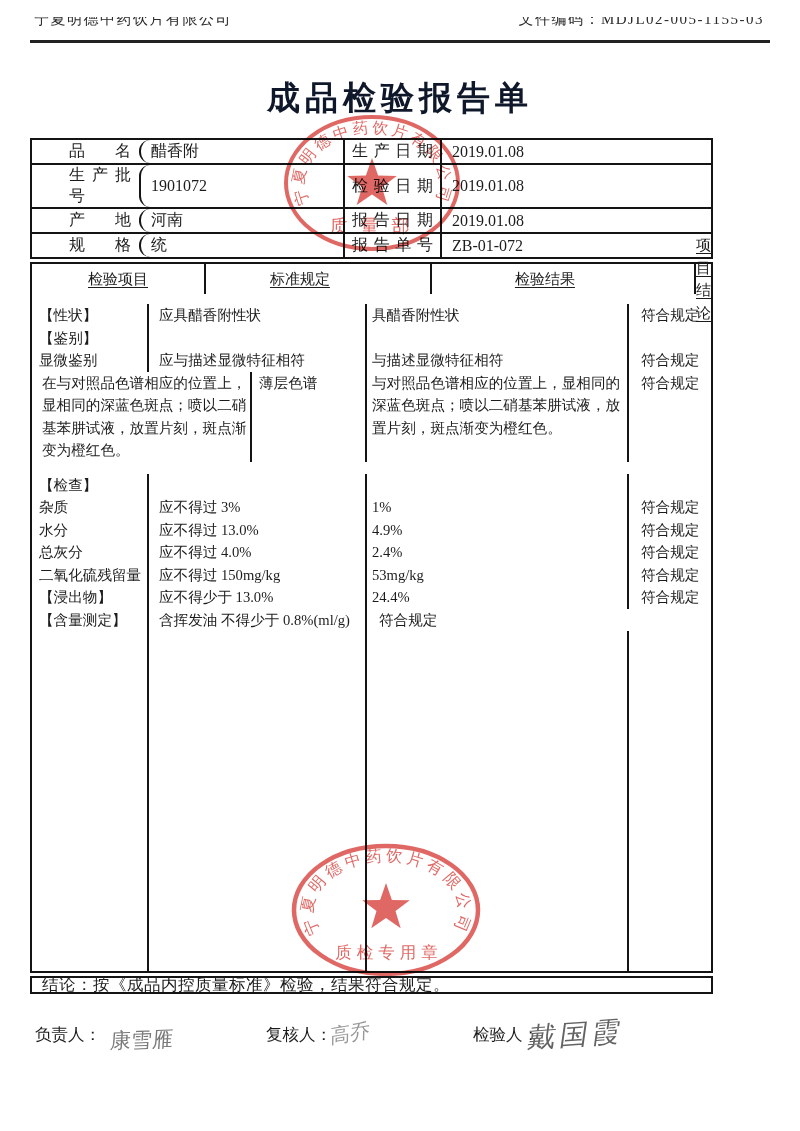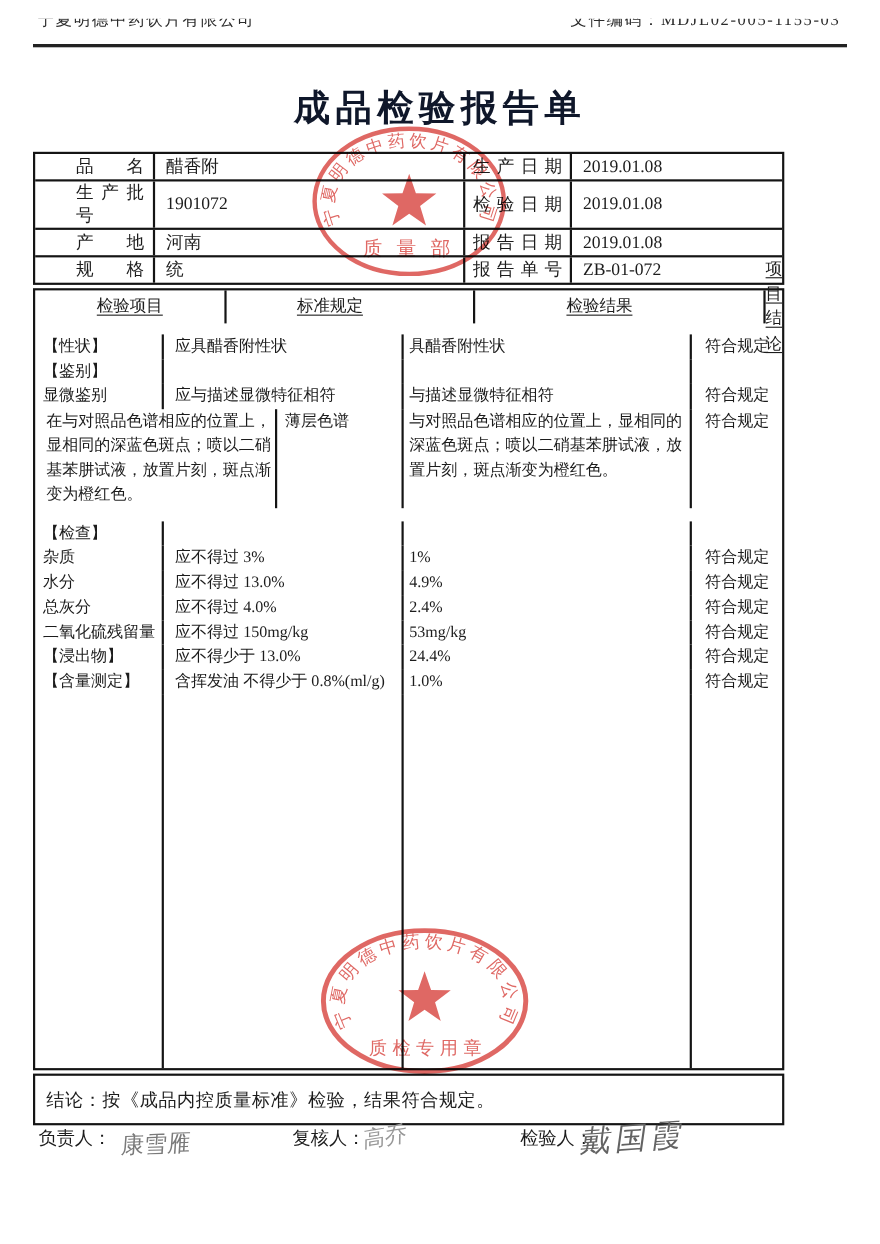--- a/index.html
+++ b/index.html
@@ -17,42 +17,42 @@
   .title{position:absolute;top:76px;left:0;width:100%;text-align:center;
     font-size:33px;font-weight:700;letter-spacing:5px;color:#0f172a;}
   
   .info-table{position:absolute;left:30px;top:138px;width:683px;height:121px;
     border:2px solid #141414;box-sizing:border-box;display:flex;flex-direction:column;}
   .info-row{flex:1;display:flex;}
   .info-row + .info-row{border-top:2px solid #141414;}
   .ic{box-sizing:border-box;display:flex;flex-direction:column;justify-content:center;font-size:16px;}
   .ic + .ic{border-left:2px solid #141414;}
   .ic-l1{width:78px;padding:0 8px;margin-left:29px;}
-  .ic-v1{width:282px;padding-left:10px;}
+  .ic-v1{width:204px;padding-left:10px;border-radius:11px;}
   .ic-l2{width:97px;padding:0 7px;}
   .ic-v2{flex:1;padding-left:10px;}
   .just{text-align:justify;text-align-last:justify;}
   
   .spec-table{position:absolute;left:30px;top:262px;width:683px;height:711px;
     border:2px solid #141414;box-sizing:border-box;display:flex;flex-direction:column;font-size:14.6px;}
   .spec-head{display:flex;height:30px;flex:0 0 30px;}
   .spec-body{flex:1;display:flex;flex-direction:column;padding-top:10px;}
   .spec-row{display:flex;align-items:stretch;min-height:22.5px;}
   .spec-row.gap-above{margin-top:12px;}
   .spec-row.filler{flex:1;}
   .sc{box-sizing:border-box;line-height:22.5px;}
   .sc + .sc{border-left:2px solid #141414;}
   .c1{width:115px;padding-left:7px;}
   .c2{width:218px;padding-left:10px;padding-right:2px;}
   .c3{width:262px;padding-left:5px;padding-right:2px;}
   .c4{flex:1;padding-left:12px;}
   .spec-head .sc{display:flex;align-items:center;justify-content:center;padding:0;font-size:15px;margin-left:36px;}
   .spec-head .sc span{text-decoration:underline;text-underline-offset:3px;}
   
-  .conclusion{position:absolute;left:30px;top:976px;width:683px;height:47px;
+  .conclusion{position:absolute;left:30px;top:976px;width:683px;height:18px;
     border:2px solid #141414;box-sizing:border-box;display:flex;align-items:center;
     padding-left:10px;font-size:16.5px;letter-spacing:0.5px;}
   
   .sign-area{position:absolute;left:30px;top:1018px;width:683px;height:60px;}
   .sign-label{position:absolute;top:6px;font-size:16.5px;}
   .lb-owner{left:5px;}
   .lb-review{left:236px;}
   .lb-inspect{left:443px;}
   .sig{position:absolute;white-space:nowrap;font-family:"Liberation Serif","DejaVu Serif",serif;}
   .sig-owner{left:80px;top:8px;font-size:21px;color:#7a7a7a;transform:rotate(-2deg) skewX(-6deg);}
@@ -191,21 +191,20 @@
     </div>
     <div class="spec-row">
       <div class="sc c1">【浸出物】</div>
       <div class="sc c2">应不得少于 13.0%</div>
       <div class="sc c3">24.4%</div>
       <div class="sc c4">符合规定</div>
     </div>
     <div class="spec-row">
       <div class="sc c1">【含量测定】</div>
       <div class="sc c2">含挥发油 不得少于 0.8%(ml/g)</div>
-      <div class="sc c3">1.0%</div>
       <div class="sc c4">符合规定</div>
     </div>
     <div class="spec-row filler">
       <div class="sc c1"></div>
       <div class="sc c2"></div>
       <div class="sc c3"></div>
       <div class="sc c4"></div>
     </div>
   </div>
 </div>

